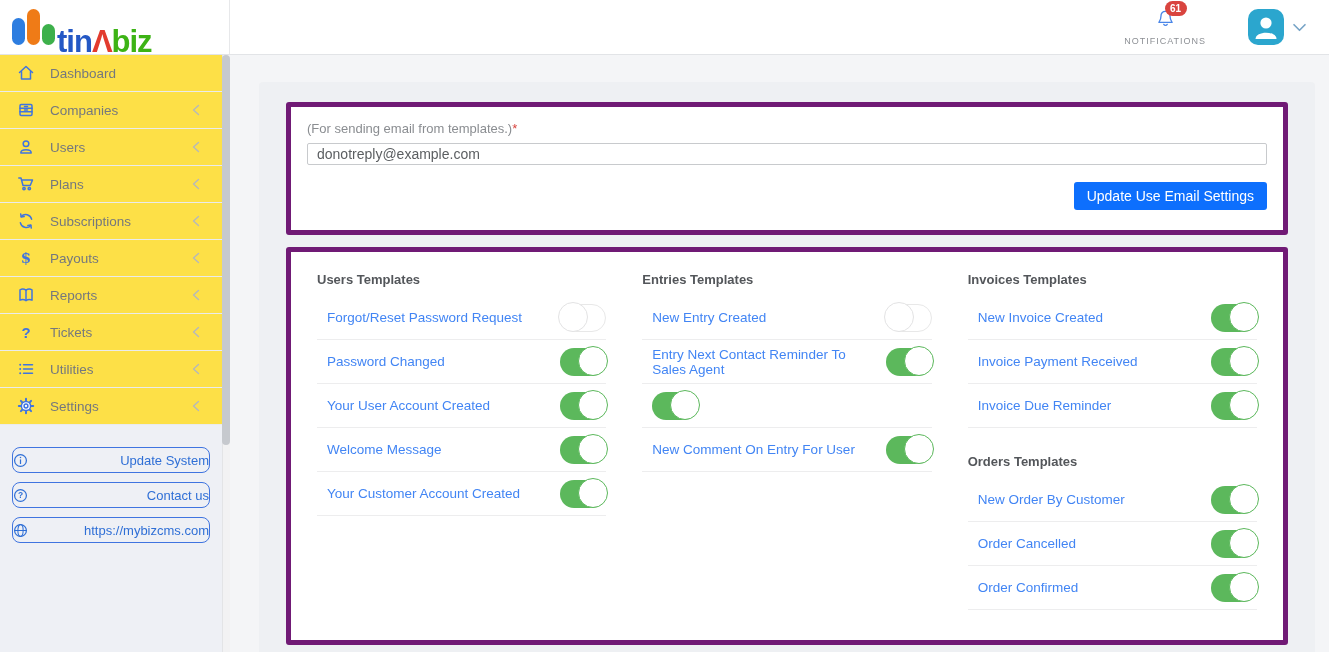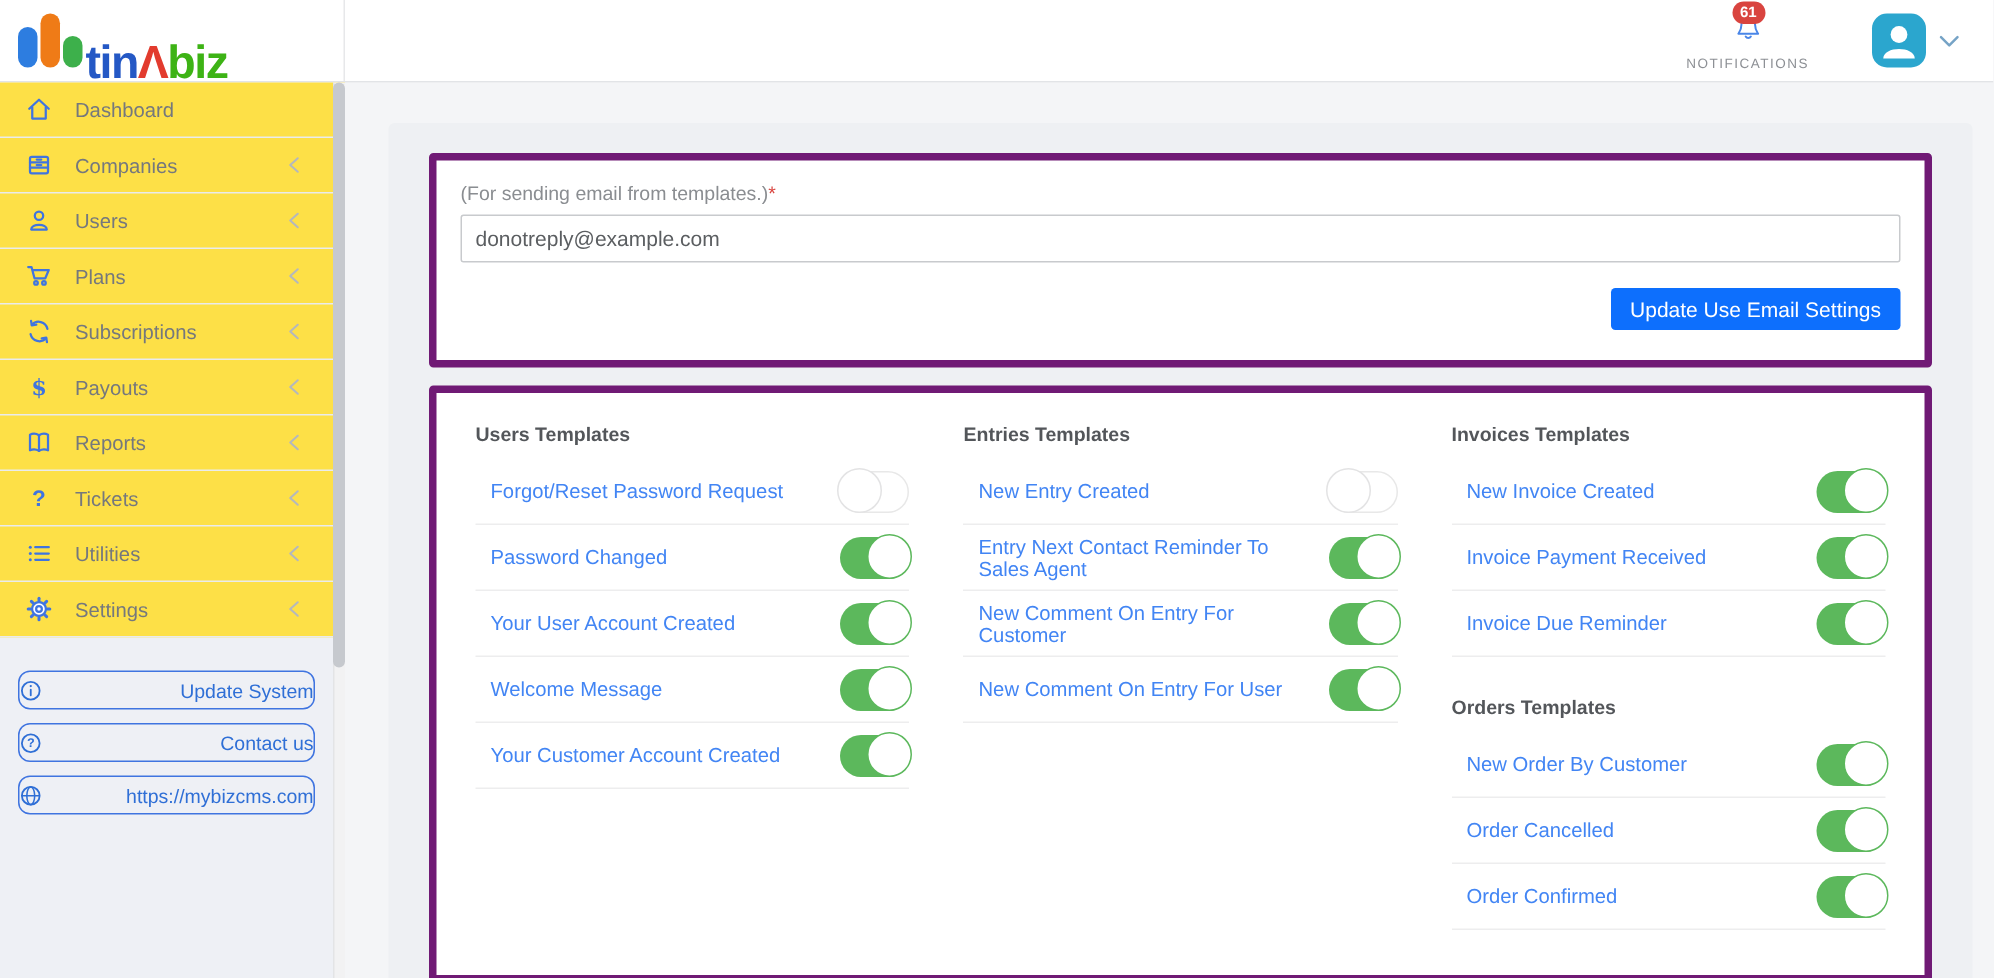--- a/index.html
+++ b/index.html
@@ -11,21 +11,21 @@
   .logo-bars { display:flex; align-items:flex-end; gap:2px; margin-right:2px; }
   .logo-bar { width:13px; border-radius:7px; }
   .bar-blue { height:27px; background:#2d7de0; }
   .bar-orange { height:36px; background:#ef7b17; }
   .bar-green { height:21px; background:#3db04b; }
   .logo-text { font-size:31px; font-weight:bold; letter-spacing:-1px; line-height:1;margin-top:28px; }
   .lt-blue { color:#2458c5; } .lt-red { color:#e23b2e; } .lt-green { color:#3db315; }
   .topbar-right { flex:1; display:flex; align-items:center; justify-content:flex-end; padding-right:22px; }
   .notif { position:relative; text-align:center; margin-right:42px; cursor:pointer; }
   .notif-bell { position:relative; display:inline-block; }
-  .notif-badge { position:absolute; top:-7px; left:0; background:#d9443f; color:#fff; font-size:10px; font-weight:bold; min-width:22px; height:15px; line-height:15px; border-radius:8px; padding:0 4px; }
+  .notif-badge { position:absolute; top:-7px; left:10px; background:#d9443f; color:#fff; font-size:10px; font-weight:bold; min-width:22px; height:15px; line-height:15px; border-radius:8px; padding:0 4px; }
   .notif-label { font-size:9px; color:#8d9095; letter-spacing:1px; margin-top:2px; }
   .avatar { width:36px; height:36px; border-radius:10px; background:#2ba6ce; display:flex; align-items:center; justify-content:center; overflow:hidden; cursor:pointer; }
   .user-caret { margin-left:8px; cursor:pointer; display:flex; }
 
   
   .body-row { display:flex; height:597px; }
   .sidebar { width:230px; flex:0 0 230px; background:#fde047; position:relative; display:flex; flex-direction:column; }
   .side-scrollbar { position:absolute; right:0; top:0; bottom:0; width:8px; background:#f2f2f3; border-left:1px solid #e3e4e6; }
   .side-thumb { position:absolute; top:0; right:0; width:8px; height:390px; background:#c6c9ce; border-radius:4px; }
   .side-menu { }
@@ -39,21 +39,21 @@
 
   
   .main { flex:1; padding:7px 14px 0 29px; overflow:hidden; }
   .title-card { background:#fff; border:1px solid #e9eaec; border-radius:3px; padding:15px 16px; }
   .page-title { font-size:22px; color:#54585c; font-weight:normal; }
   .panel { background:#eef0f3; border-radius:4px; margin-top:20px; padding:20px 27px 27px 27px; }
   .card { background:#fff; border:5px solid #701a75; border-radius:3px; }
   .card-form { padding:14px 16px 20px 16px; }
   .field-label { font-size:13px; color:#8a8d91; margin-bottom:7px; }
   .req { color:#d9443f; }
-  .email-input { width:100%; height:32px; border:1px solid #c8cacd; border-radius:2px; padding:4px 9px; font-size:14px; color:#5b5e61; font-family:"Liberation Sans", sans-serif; }
+  .email-input { width:100%; height:22px; border:1px solid #c8cacd; border-radius:2px; padding:4px 9px; font-size:14px; color:#5b5e61; font-family:"Liberation Sans", sans-serif; }
   .form-actions { text-align:right; margin-top:17px; }
   .primary-btn { background:#0d6ffd; color:#fff; border:none; border-radius:3px; font-size:14px; padding:6px 13px; font-family:"Liberation Sans", sans-serif; cursor:pointer; }
   .card-templates { margin-top:12px; padding:20px 26px 30px 26px; }
   .t-grid { display:flex; gap:36px; }
   .t-col { flex:1; min-width:0; }
   .t-group + .t-group { margin-top:26px; }
   .t-group-title { font-size:13px; font-weight:bold; color:#53565a; margin-bottom:9px; }
   .t-row { display:flex; align-items:center; justify-content:space-between; min-height:44px; padding:6px 0 6px 10px; border-bottom:1px solid #ededee; }
   .t-link { font-size:13.5px; color:#4285f4; text-decoration:none; padding-right:10px; cursor:pointer; }
   .toggle { position:relative; display:inline-block; width:46px; height:28px; border-radius:14px; flex:0 0 auto; cursor:pointer; }
@@ -349,21 +349,20 @@
                     <span class="knob"></span>
                   </span>
                 </div>
                 <div class="t-row">
                   <a class="t-link" href="#">Entry Next Contact Reminder To Sales Agent</a>
                   <span class="toggle on">
                     <span class="knob"></span>
                   </span>
                 </div>
                 <div class="t-row">
-                  <a class="t-link" href="#">New Comment On Entry For Customer</a>
                   <span class="toggle on">
                     <span class="knob"></span>
                   </span>
                 </div>
                 <div class="t-row">
                   <a class="t-link" href="#">New Comment On Entry For User</a>
                   <span class="toggle on">
                     <span class="knob"></span>
                   </span>
                 </div>

